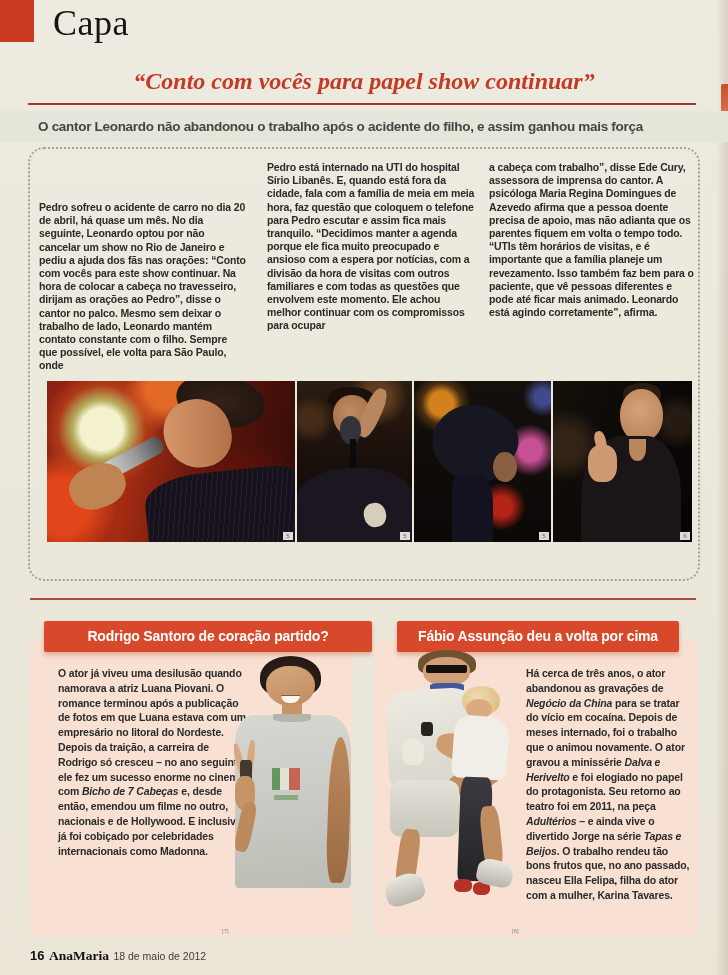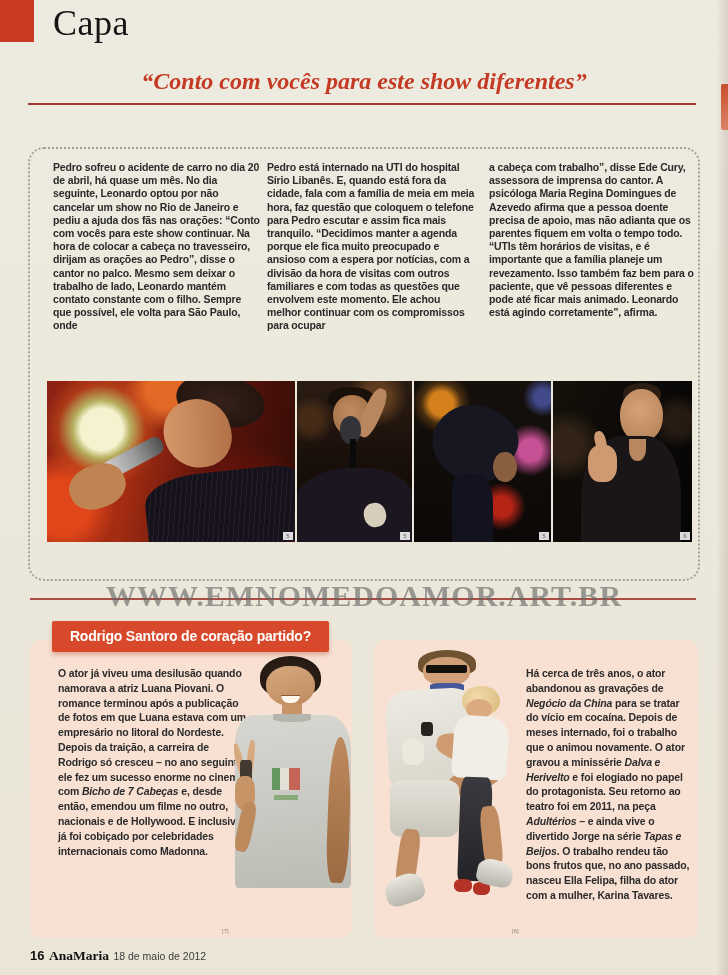--- a/index.html
+++ b/index.html
@@ -21,21 +21,21 @@
   .rule{position:absolute;left:28px;top:103px;width:668px;height:2px;background:#a03830;}
   .deck-band{position:absolute;left:0;top:111px;width:728px;height:31px;background:#e3e6d8;}
   .deck{position:absolute;left:38px;top:0;height:31px;line-height:31px;font-size:13.5px;
         font-weight:bold;color:#454545;letter-spacing:-.3px;white-space:nowrap;}
 
   
   .article-box{position:absolute;left:28px;top:147px;width:668px;height:430px;
         border:2px dotted #a2a299;border-radius:16px;}
   .col{position:absolute;top:161px;width:208px;font-size:10.5px;font-weight:bold;
         line-height:13.2px;color:#2a2a2a;letter-spacing:-.15px;}
-  .col1{left:53px;} .col2{left:267px;} .col3{left:489px;}
+  .col1{left:39px;margin-top:40px;} .col2{left:267px;} .col3{left:489px;}
 
   
   .photo{position:absolute;top:381px;height:161px;overflow:hidden;background:#111;}
   .p1{left:47px;width:248px;}
   .p2{left:297px;width:115px;}
   .p3{left:414px;width:137px;}
   .p4{left:553px;width:139px;}
   .photo .credit-chip{position:absolute;right:2px;bottom:2px;min-width:8px;height:8px;
         background:rgba(255,255,255,.85);color:#666;font-size:6px;line-height:8px;
         text-align:center;padding:0 1px;}
@@ -104,21 +104,21 @@
       font-family:"Liberation Serif",serif;font-weight:bold;font-size:30px;letter-spacing:1px;
       color:rgba(100,100,100,.62);}
 
   
   .sidebar-box{position:absolute;top:640px;height:298px;background:#f8e0d3;border-radius:10px;}
   .box-left{left:30px;width:322px;}
   .box-right{left:374px;width:324px;}
   .sidebar-title{position:absolute;top:621px;height:31px;line-height:31px;background:#d8482a;
       color:#fff;font-weight:bold;font-size:14px;text-align:center;letter-spacing:-.2px;
       border-radius:2px;box-shadow:0 3px 4px rgba(190,110,80,.45);}
-  .title-left{left:52px;width:277px;}
+  .title-left{left:44px;width:328px;}
   .title-right{left:397px;width:282px;}
   .sidebar-text{position:absolute;top:666px;font-size:10.5px;font-weight:bold;line-height:14.8px;
       color:#2b2b2b;letter-spacing:-.15px;}
   .text-left{left:58px;width:192px;}
   .text-right{left:526px;width:168px;}
   .sidebar-text i{font-style:italic;}
   .photo-credit{position:absolute;font-size:6px;color:#8a8a82;}
 
   
   .rodrigo{position:absolute;left:234px;top:656px;width:118px;height:280px;overflow:hidden;}
@@ -180,22 +180,25 @@
 </style>
 </head>
 <body>
 
 <div class="page">
   <div class="edge-shadow"></div>
   <div class="next-page-sliver"></div>
 
   <div class="red-square"></div>
   <div class="section-title">Capa</div>
-  <div class="quote">“Conto com vocês para este show diferentes”</div>
+  <div class="quote">“Conto com vocês para papel show continuar”</div>
   <div class="rule"></div>
+  <div class="deck-band">
+    <div class="deck">O cantor Leonardo não abandonou o trabalho após o acidente do filho, e assim ganhou mais força</div>
+  </div>
 
   <div class="article-box"></div>
   <div class="col col1">Pedro sofreu o acidente de carro no dia 20 de abril, há quase um mês. No dia seguinte, Leonardo optou por não cancelar um show no Rio de Janeiro e pediu a ajuda dos fãs nas orações: “Conto com vocês para este show continuar. Na hora de colocar a cabeça no travesseiro, dirijam as orações ao Pedro”, disse o cantor no palco. Mesmo sem deixar o trabalho de lado, Leonardo mantém contato constante com o filho. Sempre que possível, ele volta para São Paulo, onde</div>
   <div class="col col2">Pedro está internado na UTI do hospital Sírio Libanês. E, quando está fora da cidade, fala com a família de meia em meia hora, faz questão que coloquem o telefone para Pedro escutar e assim fica mais tranquilo. “Decidimos manter a agenda porque ele fica muito preocupado e ansioso com a espera por notícias, com a divisão da hora de visitas com outros familiares e com todas as questões que envolvem este momento. Ele achou melhor continuar com os compromissos para ocupar</div>
   <div class="col col3">a cabeça com trabalho”, disse Ede Cury, assessora de imprensa do cantor. A psicóloga Maria Regina Domingues de Azevedo afirma que a pessoa doente precisa de apoio, mas não adianta que os parentes fiquem em volta o tempo todo. “UTIs têm horários de visitas, e é importante que a família planeje um revezamento. Isso também faz bem para o paciente, que vê pessoas diferentes e pode até ficar mais animado. Leonardo está agindo corretamente”, afirma.</div>
 
   <div class="photo p1">
     <div class="shape p1-hair"></div>
     <div class="shape p1-face"></div>
     <div class="shape p1-jacket"></div>
@@ -223,21 +226,20 @@
     <div class="shape p4-hair"></div>
     <div class="shape p4-face"></div>
     <div class="shape p4-body"></div>
     <div class="shape p4-chest"></div>
     <div class="shape p4-fist"></div>
     <div class="shape p4-thumb"></div>
     <div class="credit-chip">6</div>
   </div>
 
   <div class="watermark-line"></div>
-  <div class="watermark">WWW.EMNOMEDOAMOR.ART.BR</div>
 
   <div class="sidebar-box box-left"></div>
   <div class="sidebar-title title-left">Rodrigo Santoro de coração partido?</div>
   <div class="sidebar-text text-left"><span>O ator já viveu uma desilusão quando namorava a atriz Luana Piovani. O romance terminou após a publicação de fotos em que Luana estava com um empresário no litoral do Nordeste. Depois da traição, a carreira de Rodrigo só cresceu – no ano seguinte, ele fez um sucesso enorme no cinema com </span><i>Bicho de 7 Cabeças</i><span> e, desde então, emendou um filme no outro, nacionais e de Hollywood. E inclusive já foi cobiçado por celebridades internacionais como Madonna.</span></div>
   <div class="rodrigo">
     <div class="shape ro-hair"></div>
     <div class="shape ro-face"></div>
     <div class="shape ro-smile"></div>
     <div class="shape ro-neck"></div>
     <div class="shape ro-tee"></div>
@@ -247,20 +249,21 @@
     <div class="shape ro-arm"></div>
     <div class="shape ro-f1"></div>
     <div class="shape ro-f2"></div>
     <div class="shape ro-band"></div>
     <div class="shape ro-palm"></div>
     <div class="shape ro-forearm"></div>
   </div>
   <div class="photo-credit" style="left:222px;top:928px;">[7]</div>
 
   <div class="sidebar-box box-right"></div>
+  <div class="sidebar-title title-right">Fábio Assunção deu a volta por cima</div>
   <div class="sidebar-text text-right"><span>Há cerca de três anos, o ator abandonou as gravações de </span><i>Negócio da China</i><span> para se tratar do vício em cocaína. Depois de meses internado, foi o trabalho que o animou novamente. O ator gravou a minissérie </span><i>Dalva e Herivelto</i><span> e foi elogiado no papel do protagonista. Seu retorno ao teatro foi em 2011, na peça </span><i>Adultérios</i><span> – e ainda vive o divertido Jorge na série </span><i>Tapas e Beijos</i><span>. O trabalho rendeu tão bons frutos que, no ano passado, nasceu Ella Felipa, filha do ator com a mulher, Karina Tavares.</span></div>
   <div class="fabio">
     <div class="shape fa-hair"></div>
     <div class="shape fa-face"></div>
     <div class="shape fa-glasses"></div>
     <div class="shape fa-collar"></div>
     <div class="shape fa-tee"></div>
     <div class="shape fa-logo"></div>
     <div class="shape fa-arm1"></div>
     <div class="shape fa-arm2"></div>

